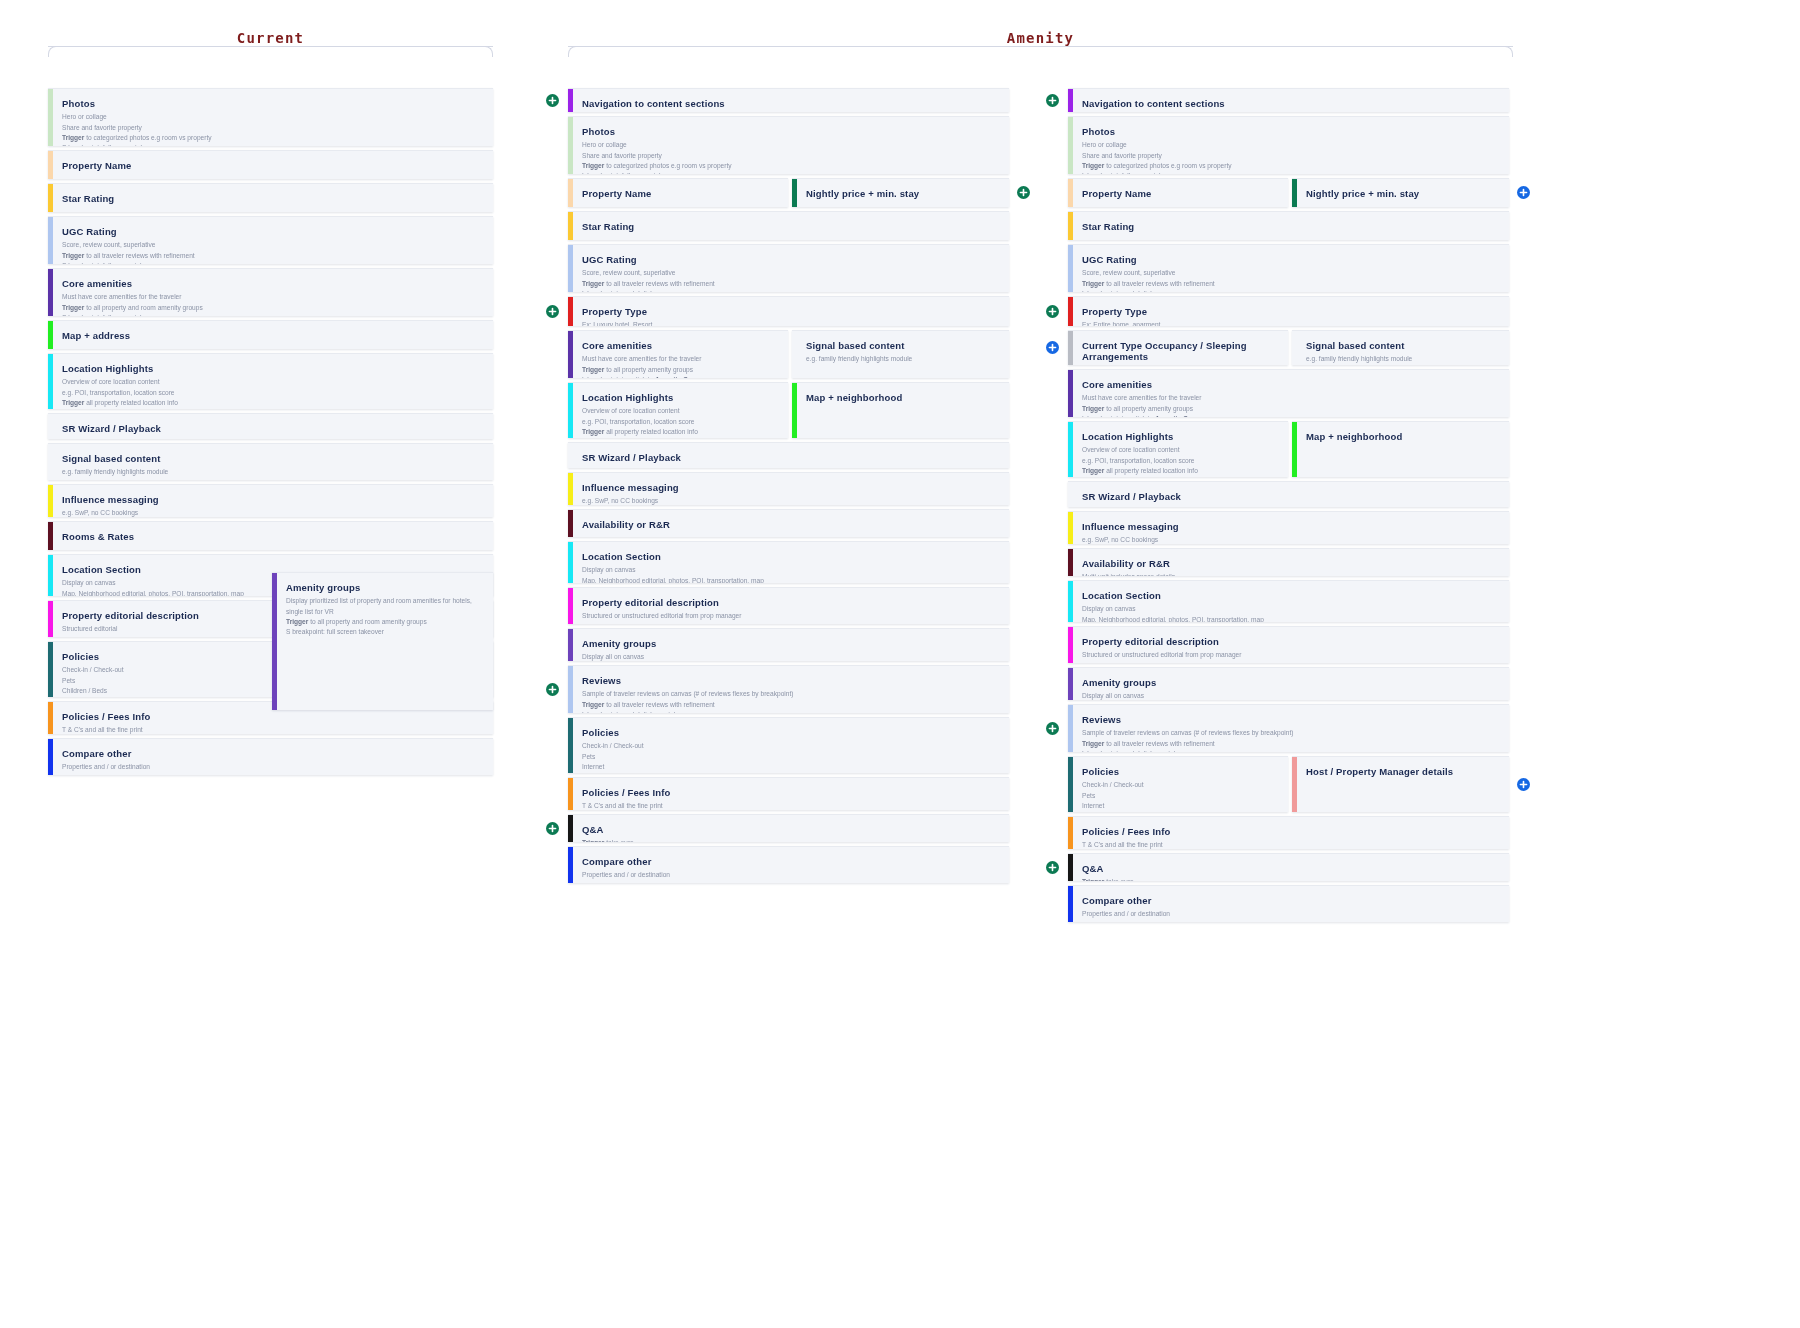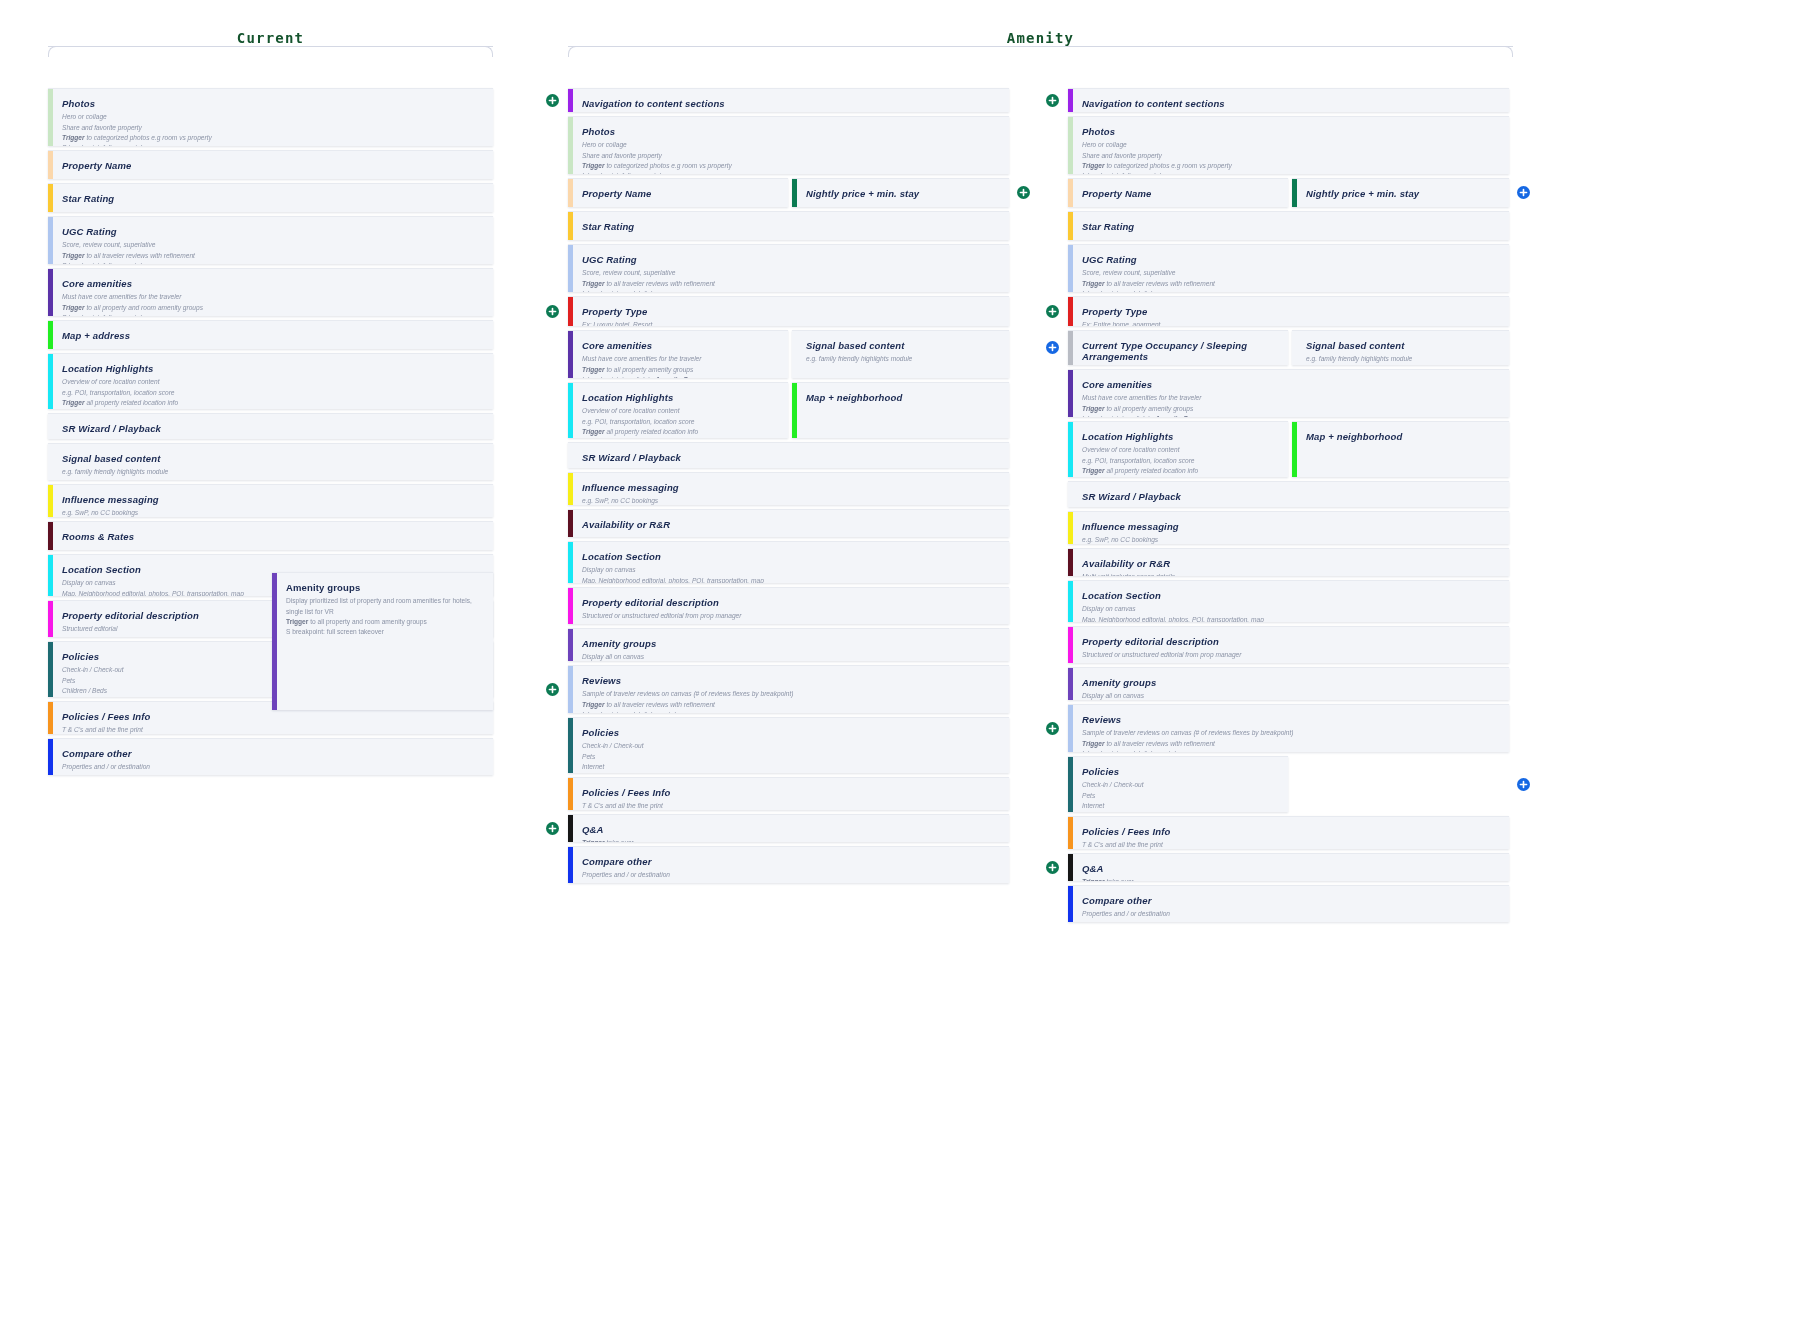--- a/index.html
+++ b/index.html
@@ -12,21 +12,21 @@
     position:relative;
     overflow:hidden;
   }
 
   
   .col-title{
     position:absolute;
     font-family:"DejaVu Sans Mono","Liberation Mono",monospace;
     font-size:14px;
     letter-spacing:1.2px;
-    color:#14532d;
+    color:#7f1d1d;
     font-weight:700;
     text-align:center;
   }
   .frame-rule{
     position:absolute;
     height:1px;
     background:#d4d8e4;
     top:46px;
   }
   .frame-rule:before,.frame-rule:after{
@@ -39,21 +39,20 @@
   .frame-rule:after{ right:0;border-right:1px solid #d4d8e4;border-top-right-radius:8px;}
 
   
   .stack{ position:absolute; }
 
   .row{
     position:relative;
     display:flex;
     gap:4px;
     margin-bottom:4px;
-    font-style:italic;
   }
 
   .card{
     position:relative;
     background:#f3f5f9;
     border-top:1px solid #e7eaf0;
     box-shadow:0 1px 2px rgba(20,35,75,.13);
     padding:9px 12px 9px 14px;
     display:flex;
     flex-direction:column;
@@ -523,20 +522,24 @@
           <path d="M5 1.6v6.8M1.6 5h6.8" stroke="#fff" stroke-width="1.8" stroke-linecap="round"></path>
         </svg>
       </div>
     </div>
     <div class="row">
       <div class="card" style="height: 56px; width: 220px;">
         <div class="bar" style="background: rgb(30, 107, 114);"></div>
         <div class="ttl">Policies</div>
         <div class="sub">Check-in / Check-out<br>Pets<br>Internet<br>Smoking</div>
       </div>
+      <div class="card" style="height: 56px; width: 217px;">
+        <div class="bar" style="background: rgb(240, 154, 154);"></div>
+        <div class="ttl">Host / Property Manager details</div>
+      </div>
       <div class="badge blue" style="left: 449px; top: 21.5px;">
         <svg width="9" height="9" viewBox="0 0 10 10">
           <path d="M5 1.6v6.8M1.6 5h6.8" stroke="#fff" stroke-width="1.8" stroke-linecap="round"></path>
         </svg>
       </div>
     </div>
     <div class="row">
       <div class="card" style="height: 33px; width: 441px;">
         <div class="bar" style="background: rgb(247, 148, 30);"></div>
         <div class="ttl">Policies / Fees Info</div>

